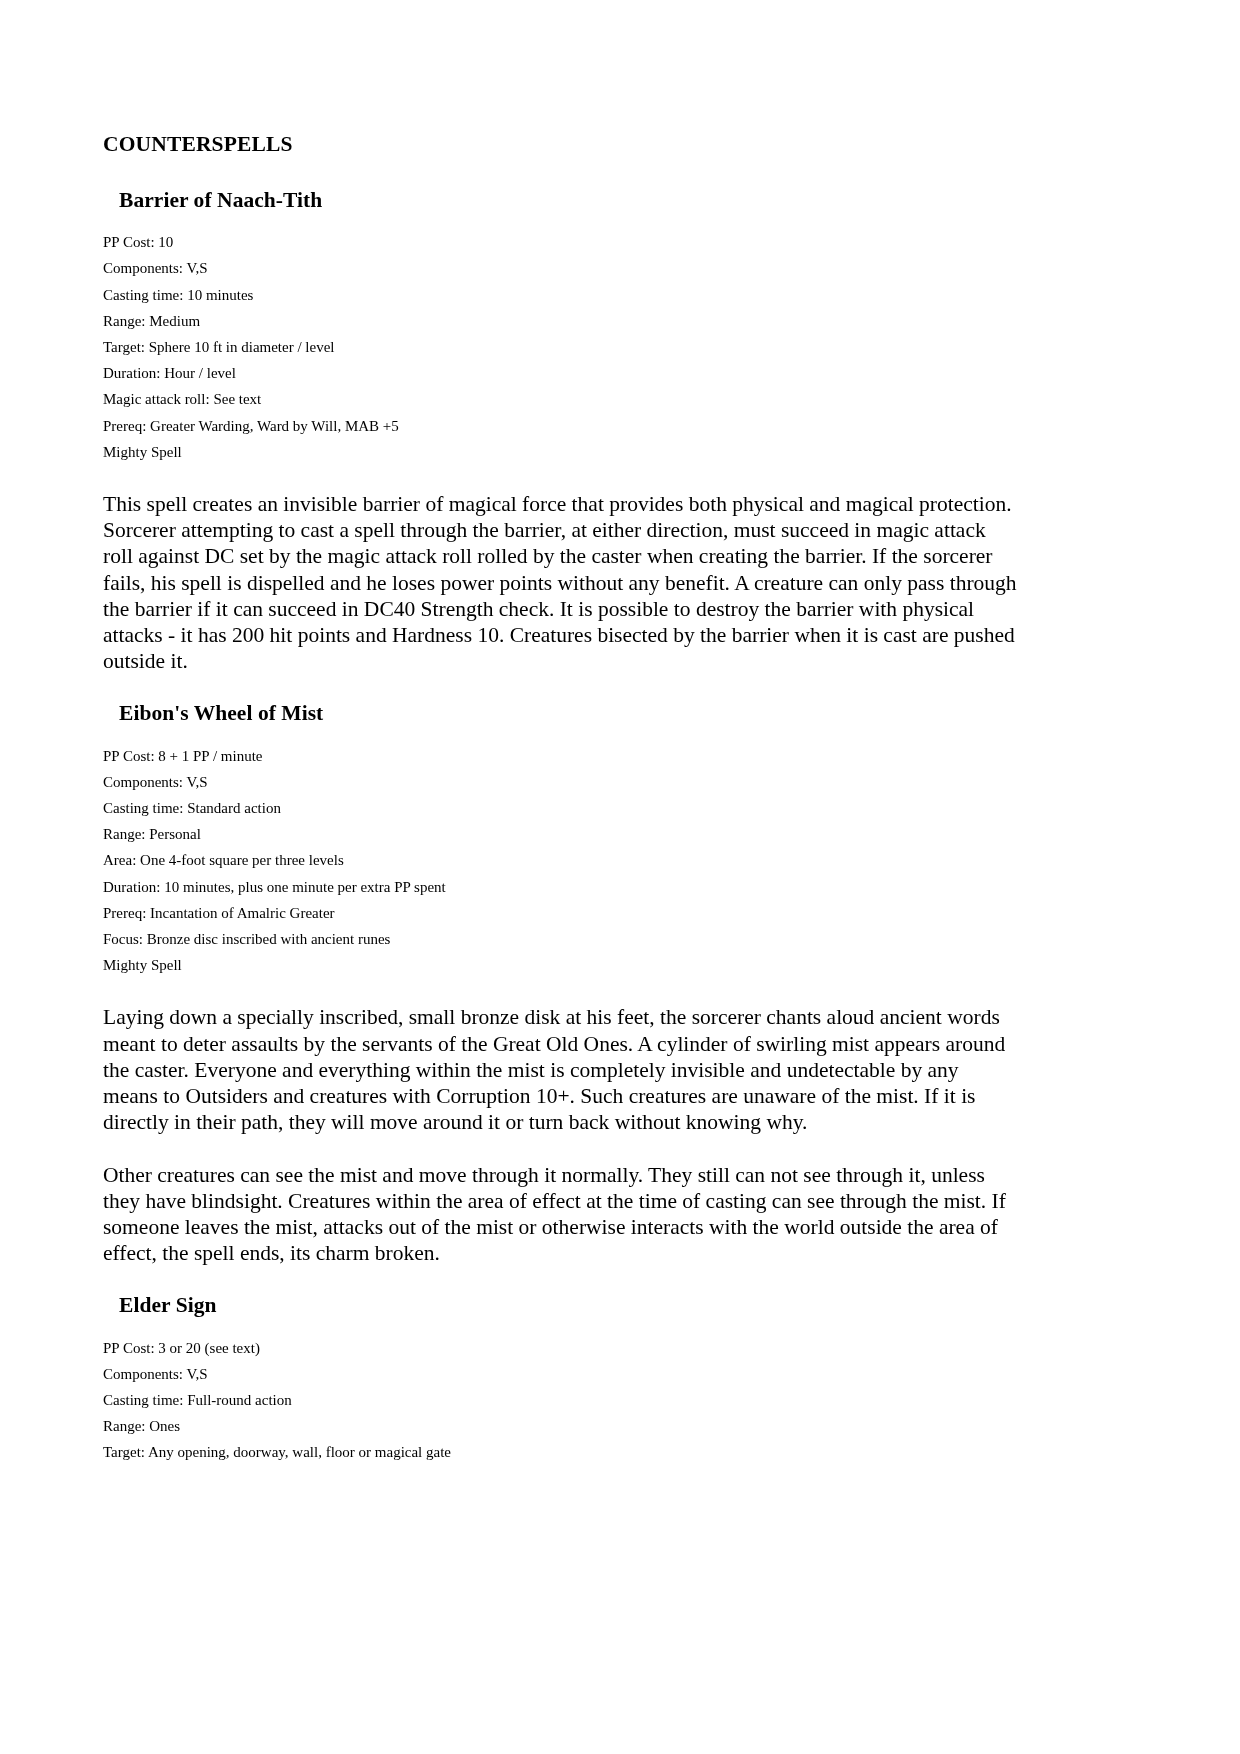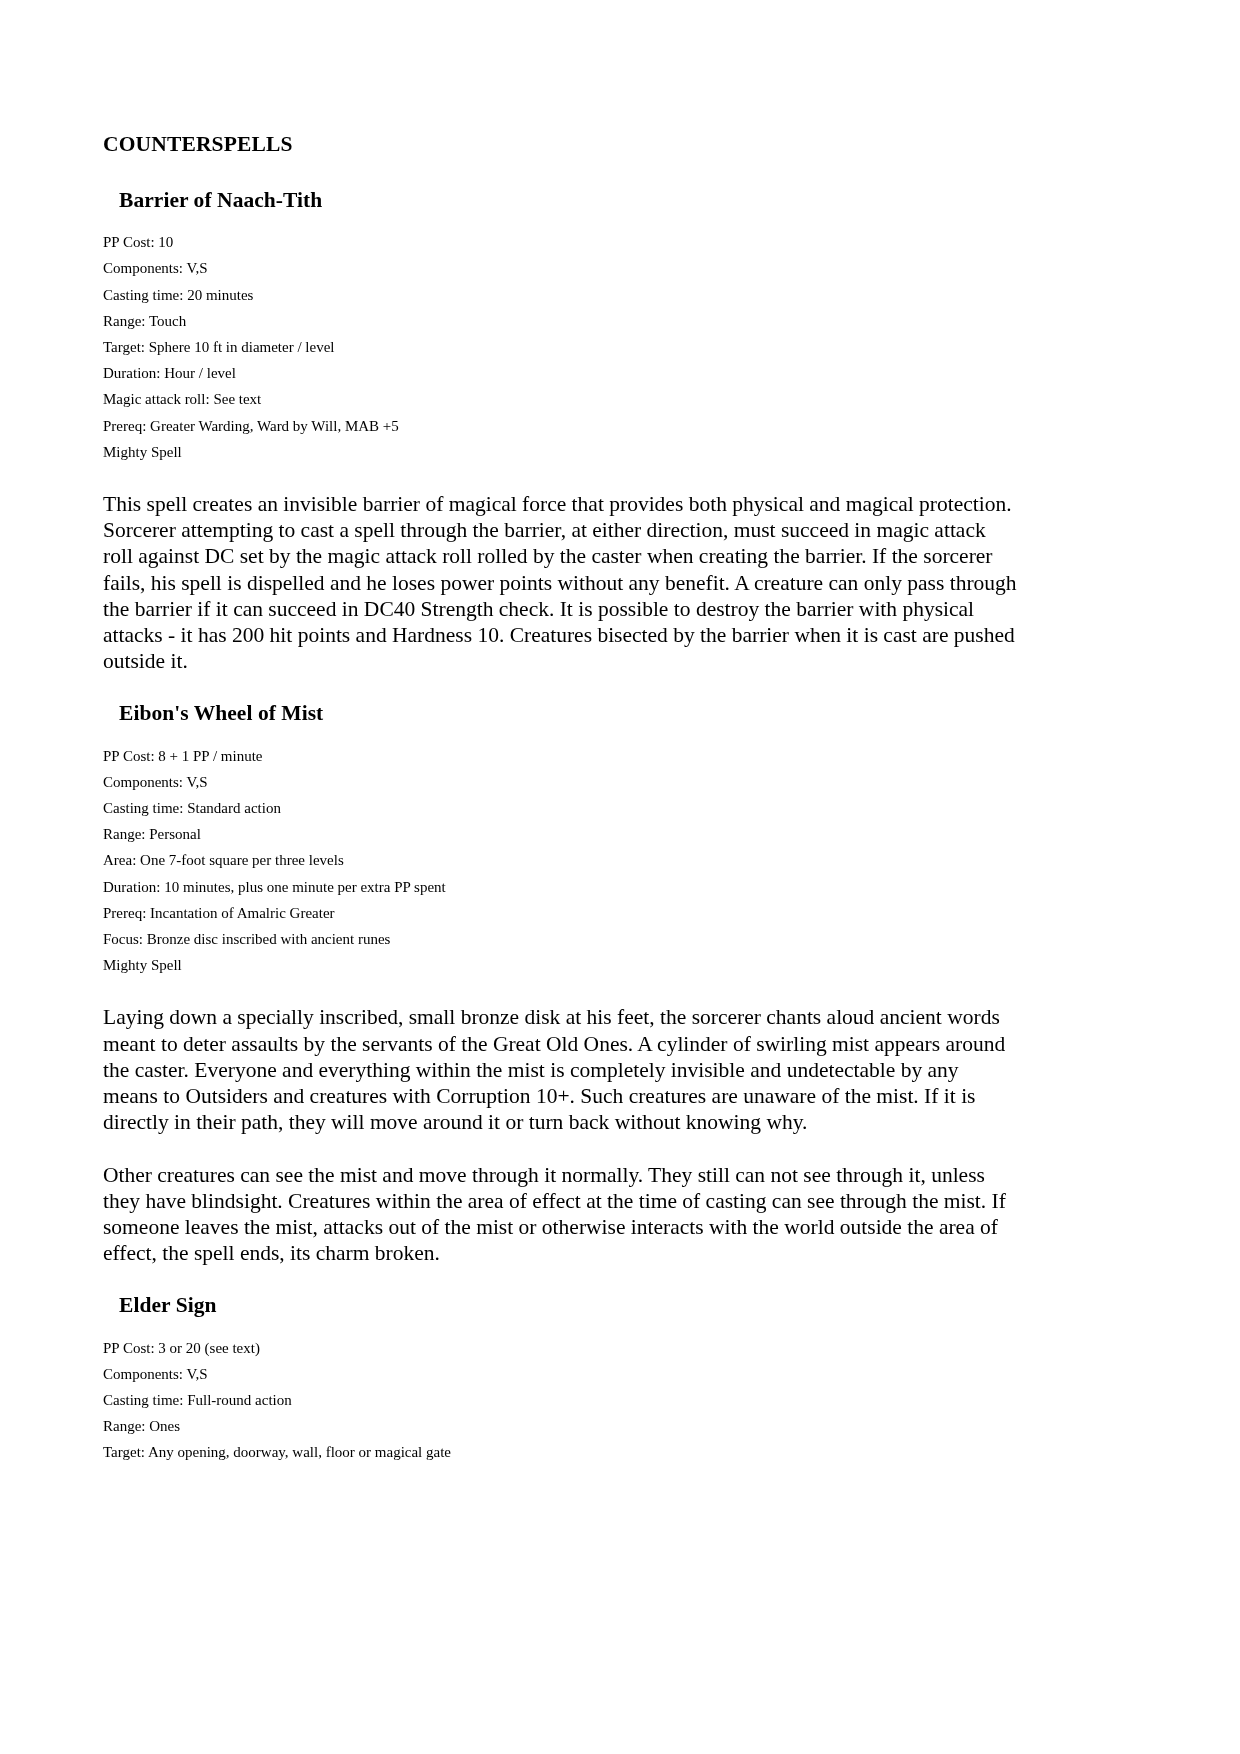--- a/index.html
+++ b/index.html
@@ -58,37 +58,37 @@
 <body>
 
 <div class="page">
 
   <h1 class="doc-title">COUNTERSPELLS</h1>
 
   <section class="spell-section">
     <div class="spell-name">Barrier of Naach-Tith</div>
     <div class="stat-line">PP Cost: 10</div>
     <div class="stat-line">Components: V,S</div>
-    <div class="stat-line">Casting time: 20 minutes</div>
-    <div class="stat-line">Range: Touch</div>
+    <div class="stat-line">Casting time: 10 minutes</div>
+    <div class="stat-line">Range: Medium</div>
     <div class="stat-line">Target: Sphere 10 ft in diameter / level</div>
     <div class="stat-line">Duration: Hour / level</div>
     <div class="stat-line">Magic attack roll: See text</div>
     <div class="stat-line">Prereq: Greater Warding, Ward by Will, MAB +5</div>
     <div class="stat-line">Mighty Spell</div>
     <p class="body-para">This spell creates an invisible barrier of magical force that provides both physical and magical protection. Sorcerer attempting to cast a spell through the barrier, at either direction, must succeed in magic attack roll against DC set by the magic attack roll rolled by the caster when creating the barrier. If the sorcerer fails, his spell is dispelled and he loses power points without any benefit. A creature can only pass through the barrier if it can succeed in DC40 Strength check. It is possible to destroy the barrier with physical attacks - it has 200 hit points and Hardness 10. Creatures bisected by the barrier when it is cast are pushed outside it.</p>
   </section>
 
   <section class="spell-section">
     <div class="spell-name">Eibon's Wheel of Mist</div>
     <div class="stat-line">PP Cost: 8 + 1 PP / minute</div>
     <div class="stat-line">Components: V,S</div>
     <div class="stat-line">Casting time: Standard action</div>
     <div class="stat-line">Range: Personal</div>
-    <div class="stat-line">Area: One 7-foot square per three levels</div>
+    <div class="stat-line">Area: One 4-foot square per three levels</div>
     <div class="stat-line">Duration: 10 minutes, plus one minute per extra PP spent</div>
     <div class="stat-line">Prereq: Incantation of Amalric Greater</div>
     <div class="stat-line">Focus: Bronze disc inscribed with ancient runes</div>
     <div class="stat-line">Mighty Spell</div>
     <p class="body-para">Laying down a specially inscribed, small bronze disk at his feet, the sorcerer chants aloud ancient words meant to deter assaults by the servants of the Great Old Ones. A cylinder of swirling mist appears around the caster. Everyone and everything within the mist is completely invisible and undetectable by any means to Outsiders and creatures with Corruption 10+. Such creatures are unaware of the mist. If it is directly in their path, they will move around it or turn back without knowing why.</p>
     <p class="body-para">Other creatures can see the mist and move through it normally. They still can not see through it, unless they have blindsight. Creatures within the area of effect at the time of casting can see through the mist. If someone leaves the mist, attacks out of the mist or otherwise interacts with the world outside the area of effect, the spell ends, its charm broken.</p>
   </section>
 
   <section class="spell-section">
     <div class="spell-name">Elder Sign</div>

